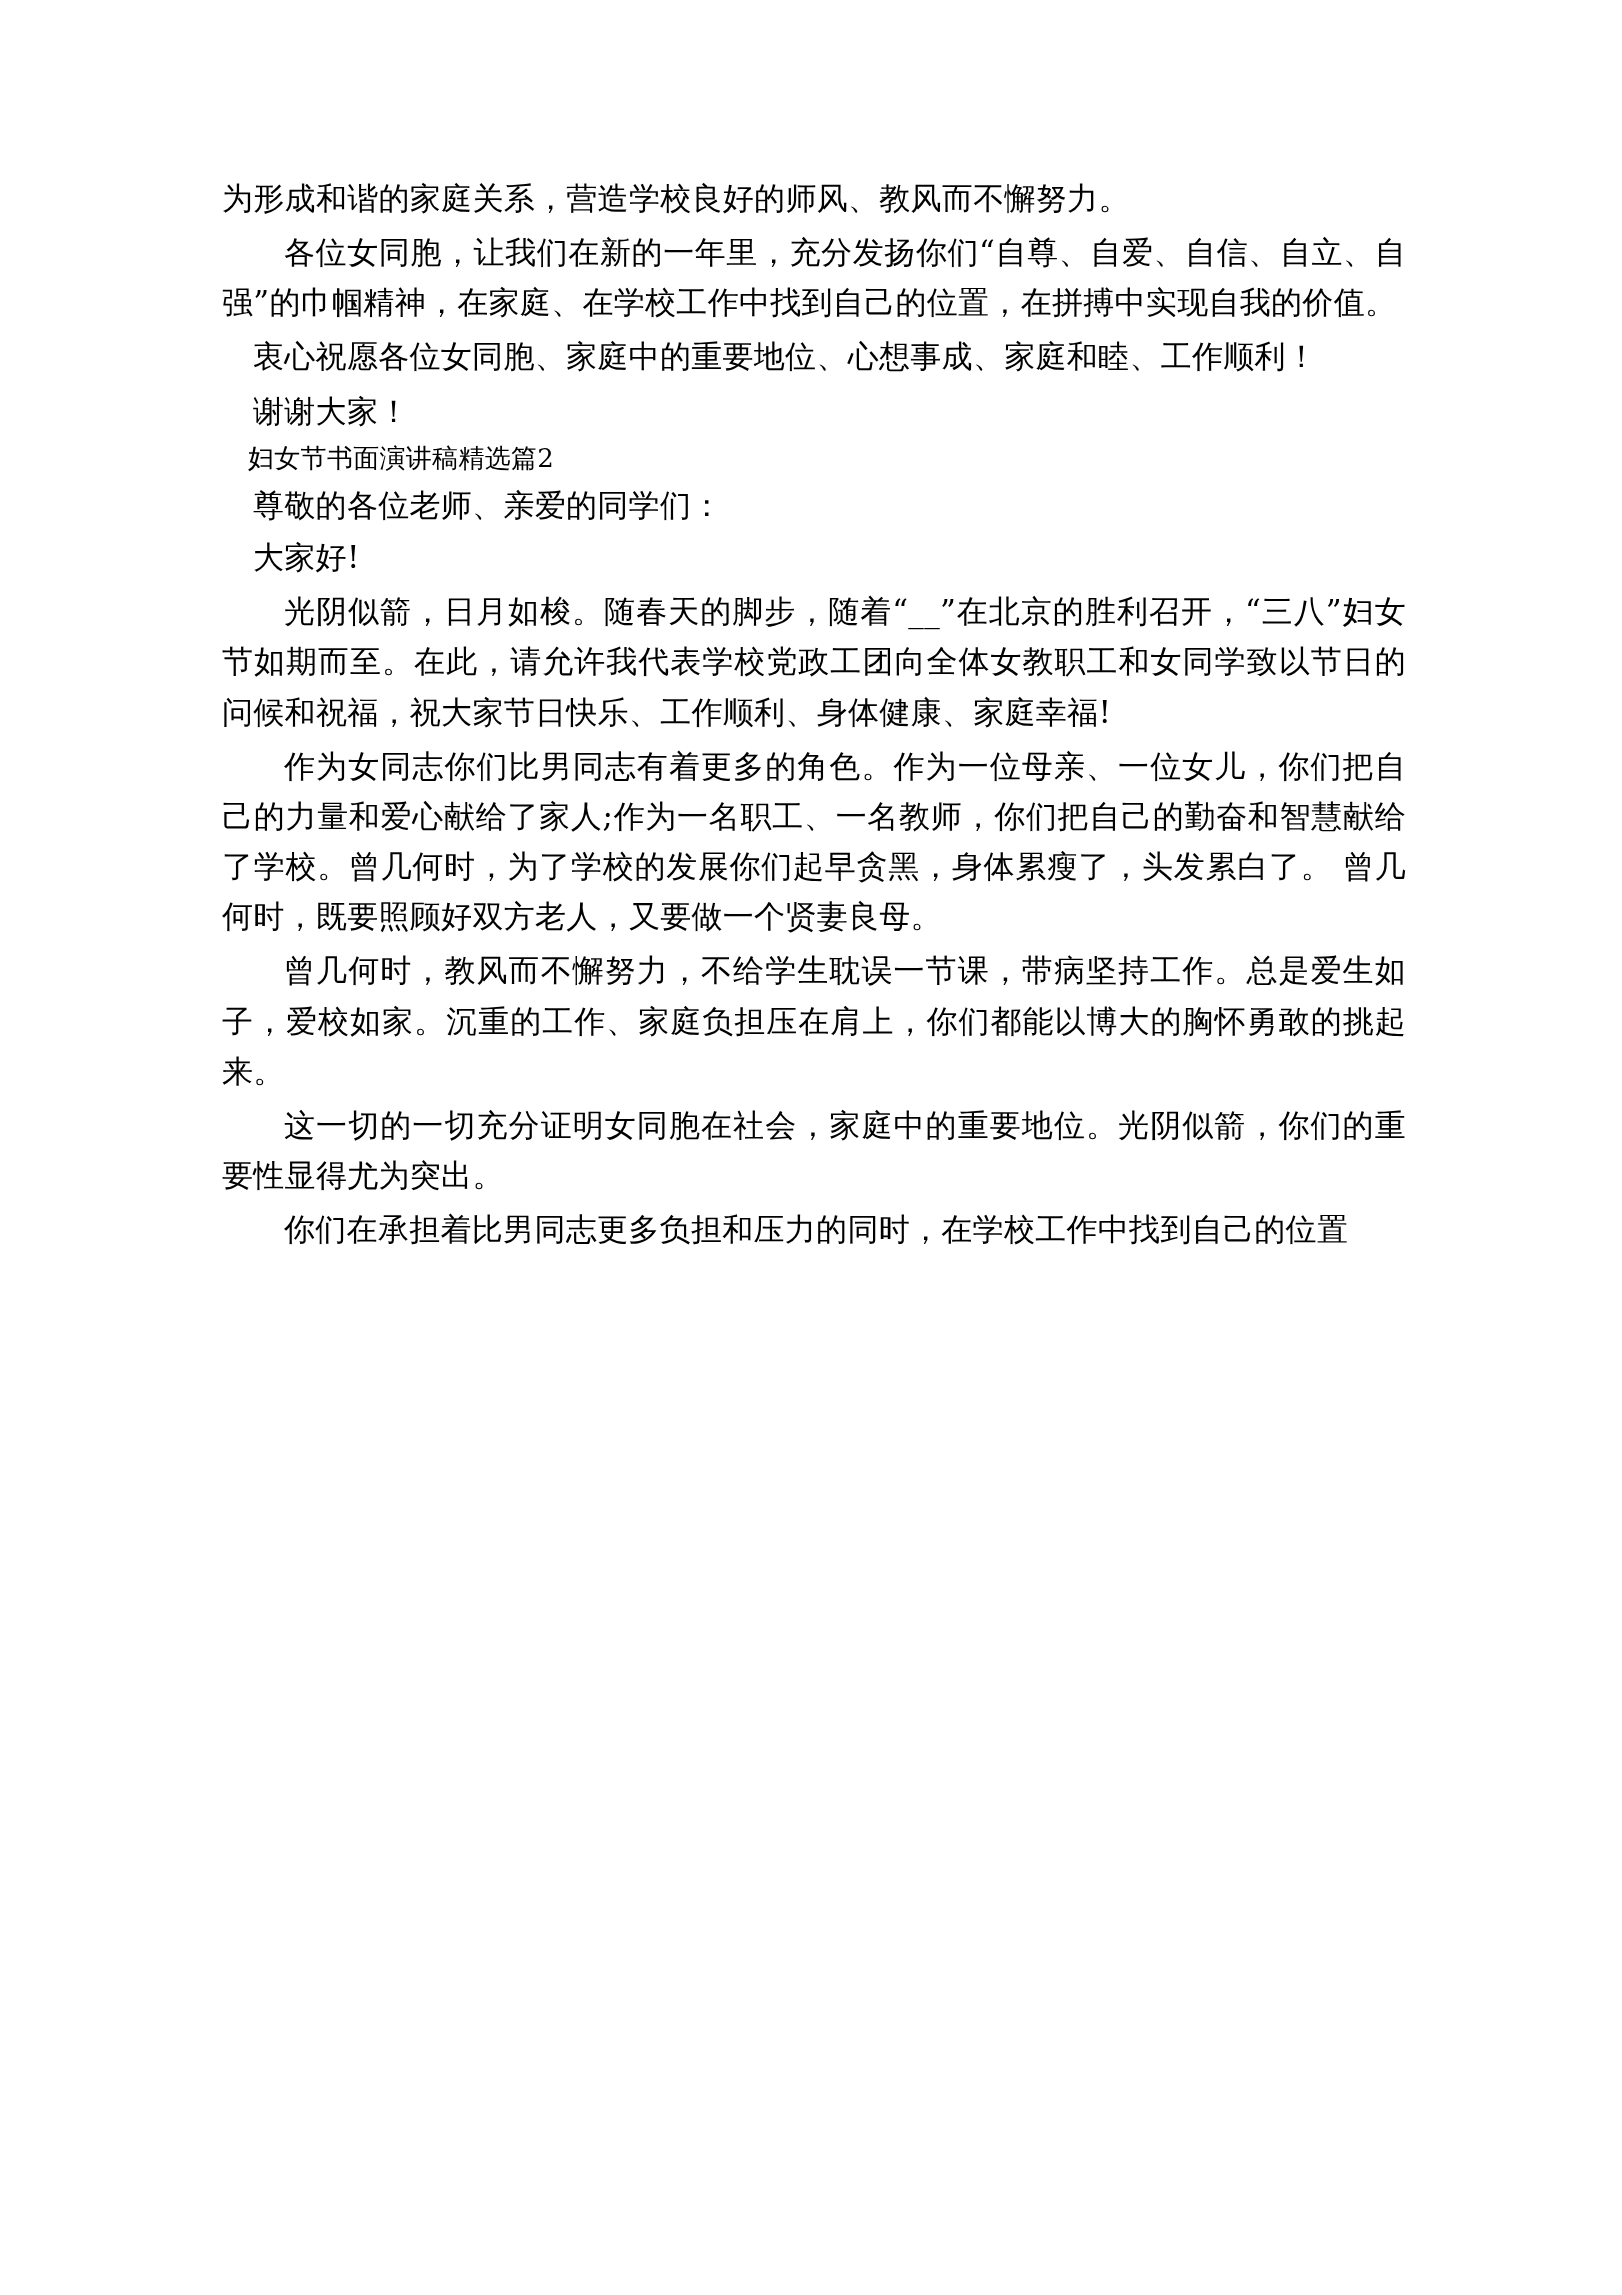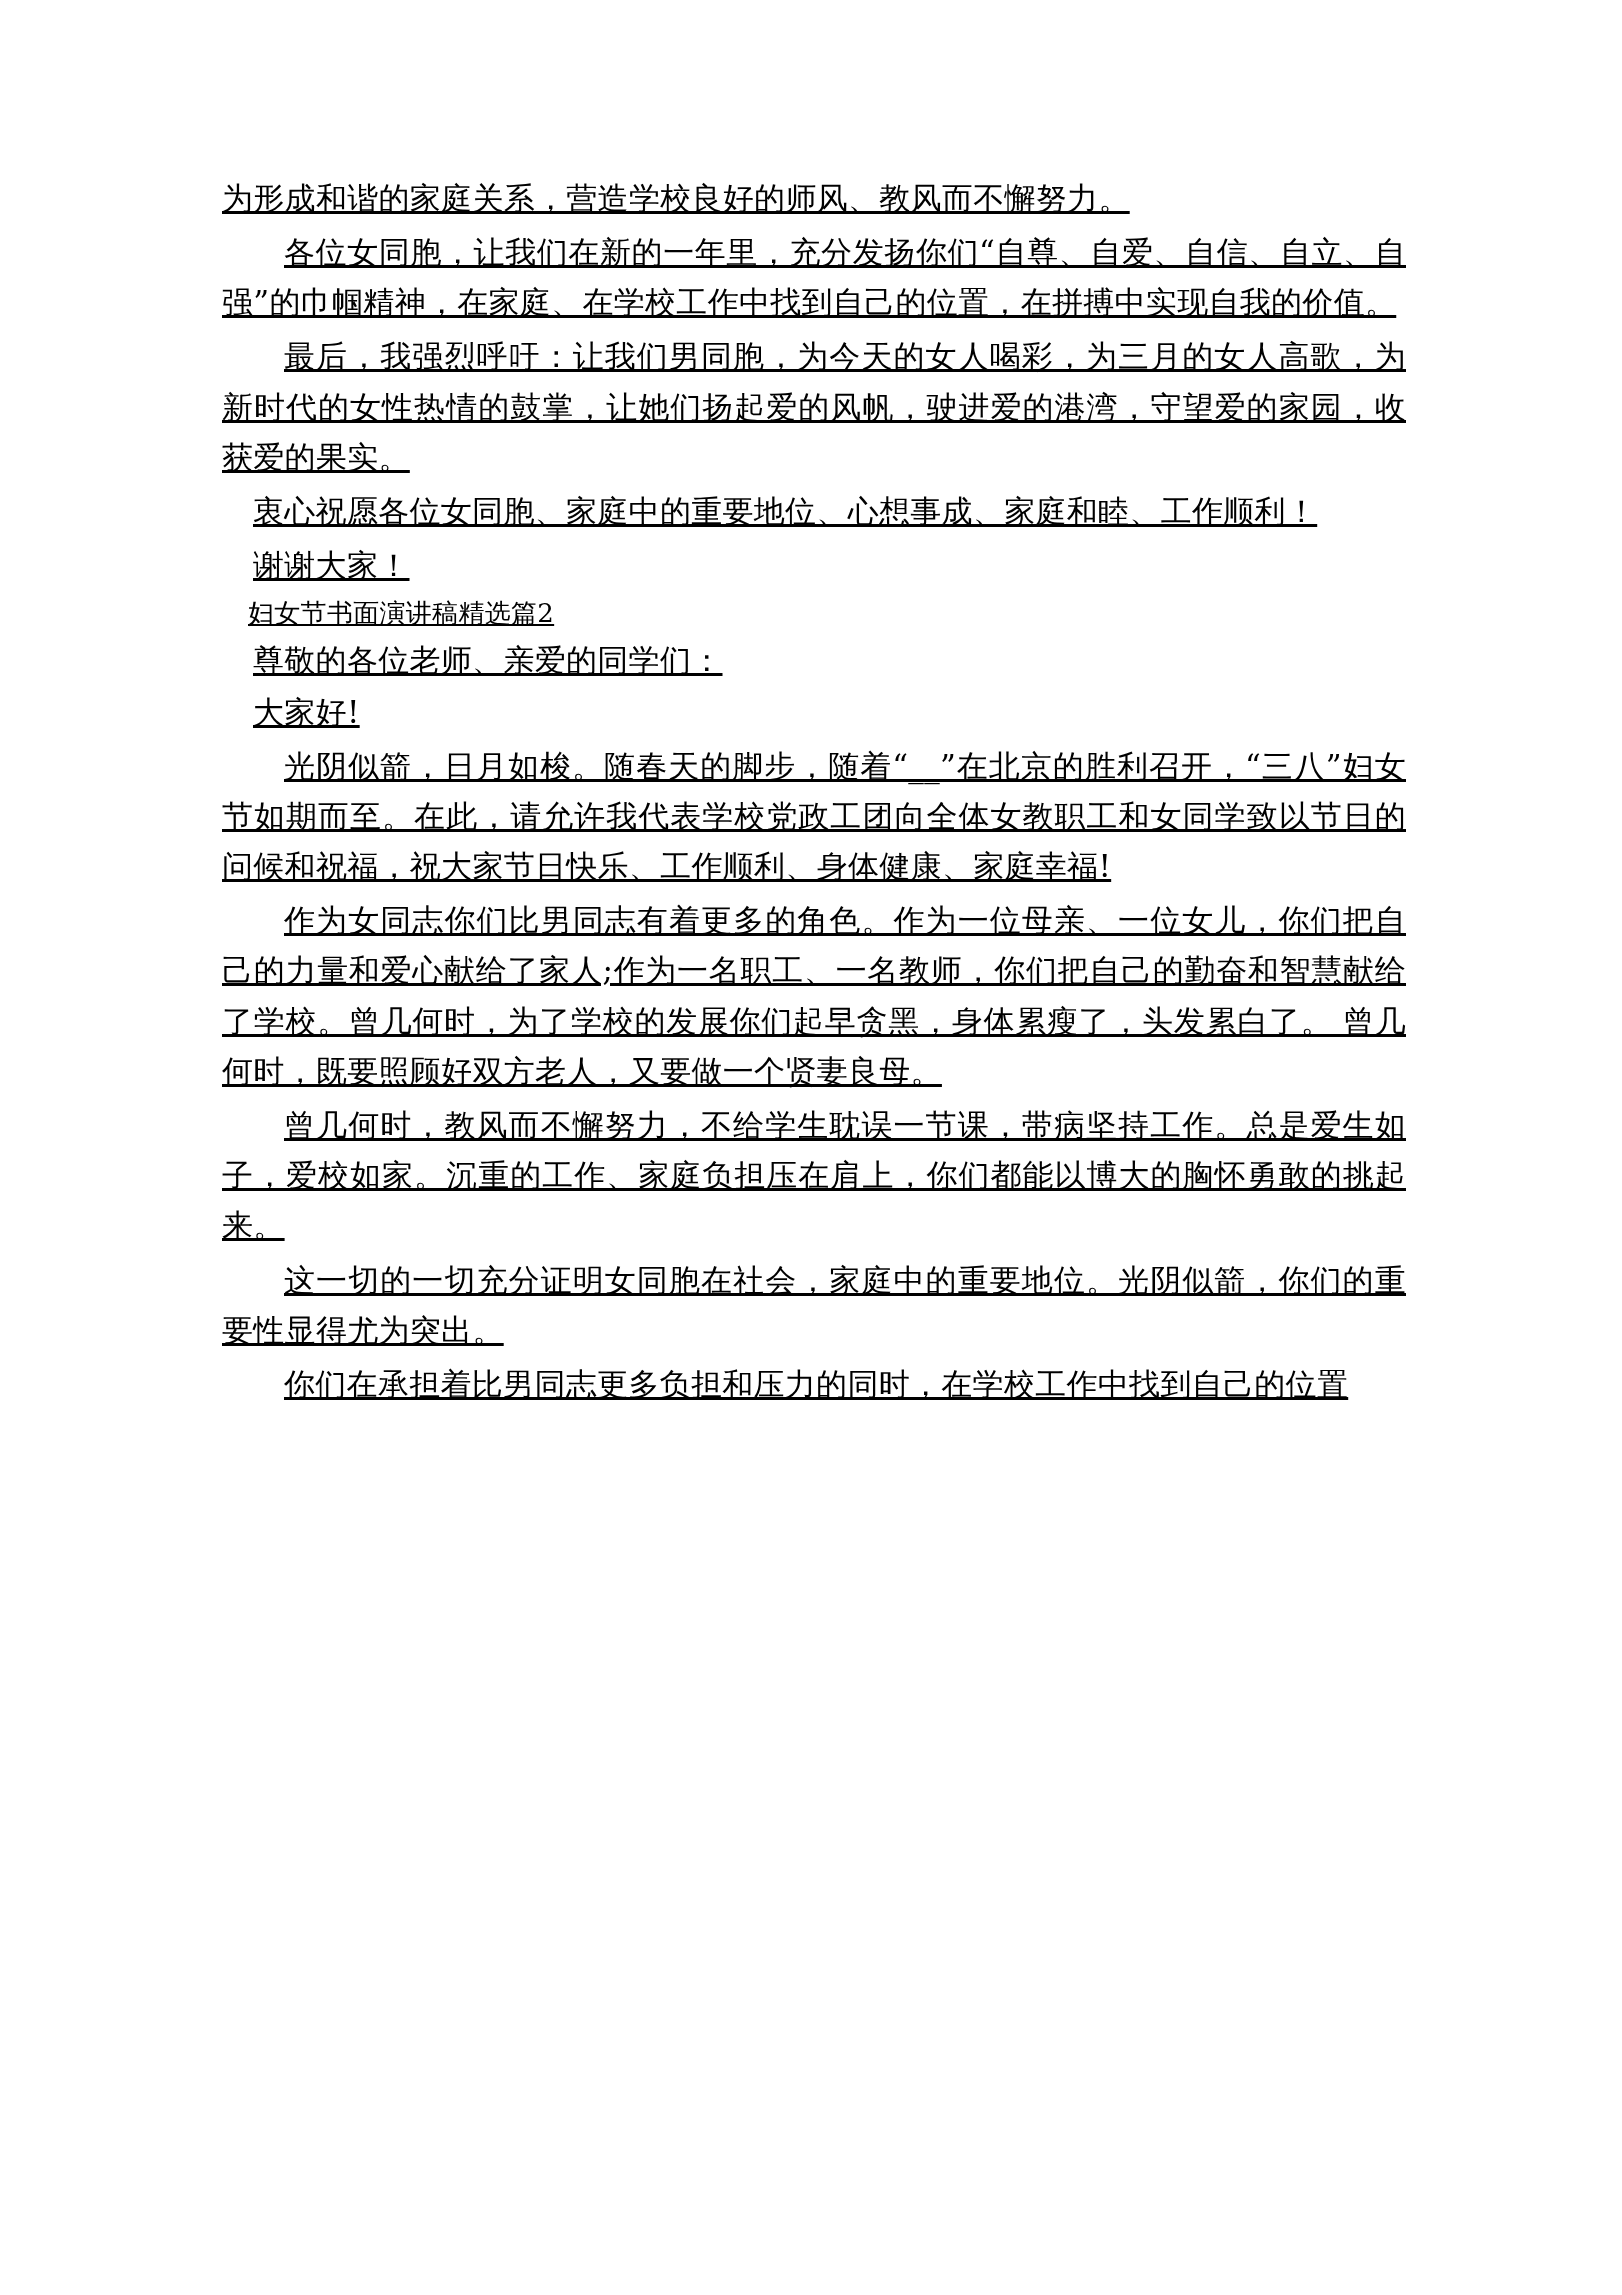--- a/index.html
+++ b/index.html
@@ -29,21 +29,20 @@
     top: 173px;
     width: 1184px;
   }
   p {
     margin: 0 0 3.9px 0;
     font-size: 31px;
     line-height: 1.62;
     text-align: justify;
     text-justify: inter-ideograph;
     letter-spacing: 0.3px;
-    text-decoration: underline;
   }
   p.indent {
     text-indent: 2em;
   }
   p.noindent {
     text-indent: 0;
   }
   p.sub-indent {
     text-indent: 1em;
   }
@@ -56,21 +55,20 @@
     margin-bottom: 1.3px;
   }
 </style>
 </head>
 <body>
 
 <div class="page">
   <div class="content">
     <p class="noindent">为形成和谐的家庭关系，营造学校良好的师风、教风而不懈努力。</p>
     <p class="indent">各位女同胞，让我们在新的一年里，充分发扬你们“自尊、自爱、自信、自立、自强”的巾帼精神，在家庭、在学校工作中找到自己的位置，在拼搏中实现自我的价值。</p>
-    <p class="indent">最后，我强烈呼吁：让我们男同胞，为今天的女人喝彩，为三月的女人高歌，为新时代的女性热情的鼓掌，让她们扬起爱的风帆，驶进爱的港湾，守望爱的家园，收获爱的果实。</p>
     <p class="sub-indent">衷心祝愿各位女同胞、家庭中的重要地位、心想事成、家庭和睦、工作顺利！</p>
     <p class="sub-indent tight">谢谢大家！</p>
     <p class="heading">妇女节书面演讲稿精选篇2</p>
     <p class="sub-indent tight">尊敬的各位老师、亲爱的同学们：</p>
     <p class="sub-indent">大家好!</p>
     <p class="indent">光阴似箭，日月如梭。随春天的脚步，随着“__”在北京的胜利召开，“三八”妇女节如期而至。在此，请允许我代表学校党政工团向全体女教职工和女同学致以节日的问候和祝福，祝大家节日快乐、工作顺利、身体健康、家庭幸福!</p>
     <p class="indent">作为女同志你们比男同志有着更多的角色。作为一位母亲、一位女儿，你们把自己的力量和爱心献给了家人;作为一名职工、一名教师，你们把自己的勤奋和智慧献给了学校。曾几何时，为了学校的发展你们起早贪黑，身体累瘦了，头发累白了。 曾几何时，既要照顾好双方老人，又要做一个贤妻良母。</p>
     <p class="indent">曾几何时，教风而不懈努力，不给学生耽误一节课，带病坚持工作。总是爱生如子，爱校如家。沉重的工作、家庭负担压在肩上，你们都能以博大的胸怀勇敢的挑起来。</p>
     <p class="indent">这一切的一切充分证明女同胞在社会，家庭中的重要地位。光阴似箭，你们的重要性显得尤为突出。</p>
     <p class="indent">你们在承担着比男同志更多负担和压力的同时，在学校工作中找到自己的位置</p>

